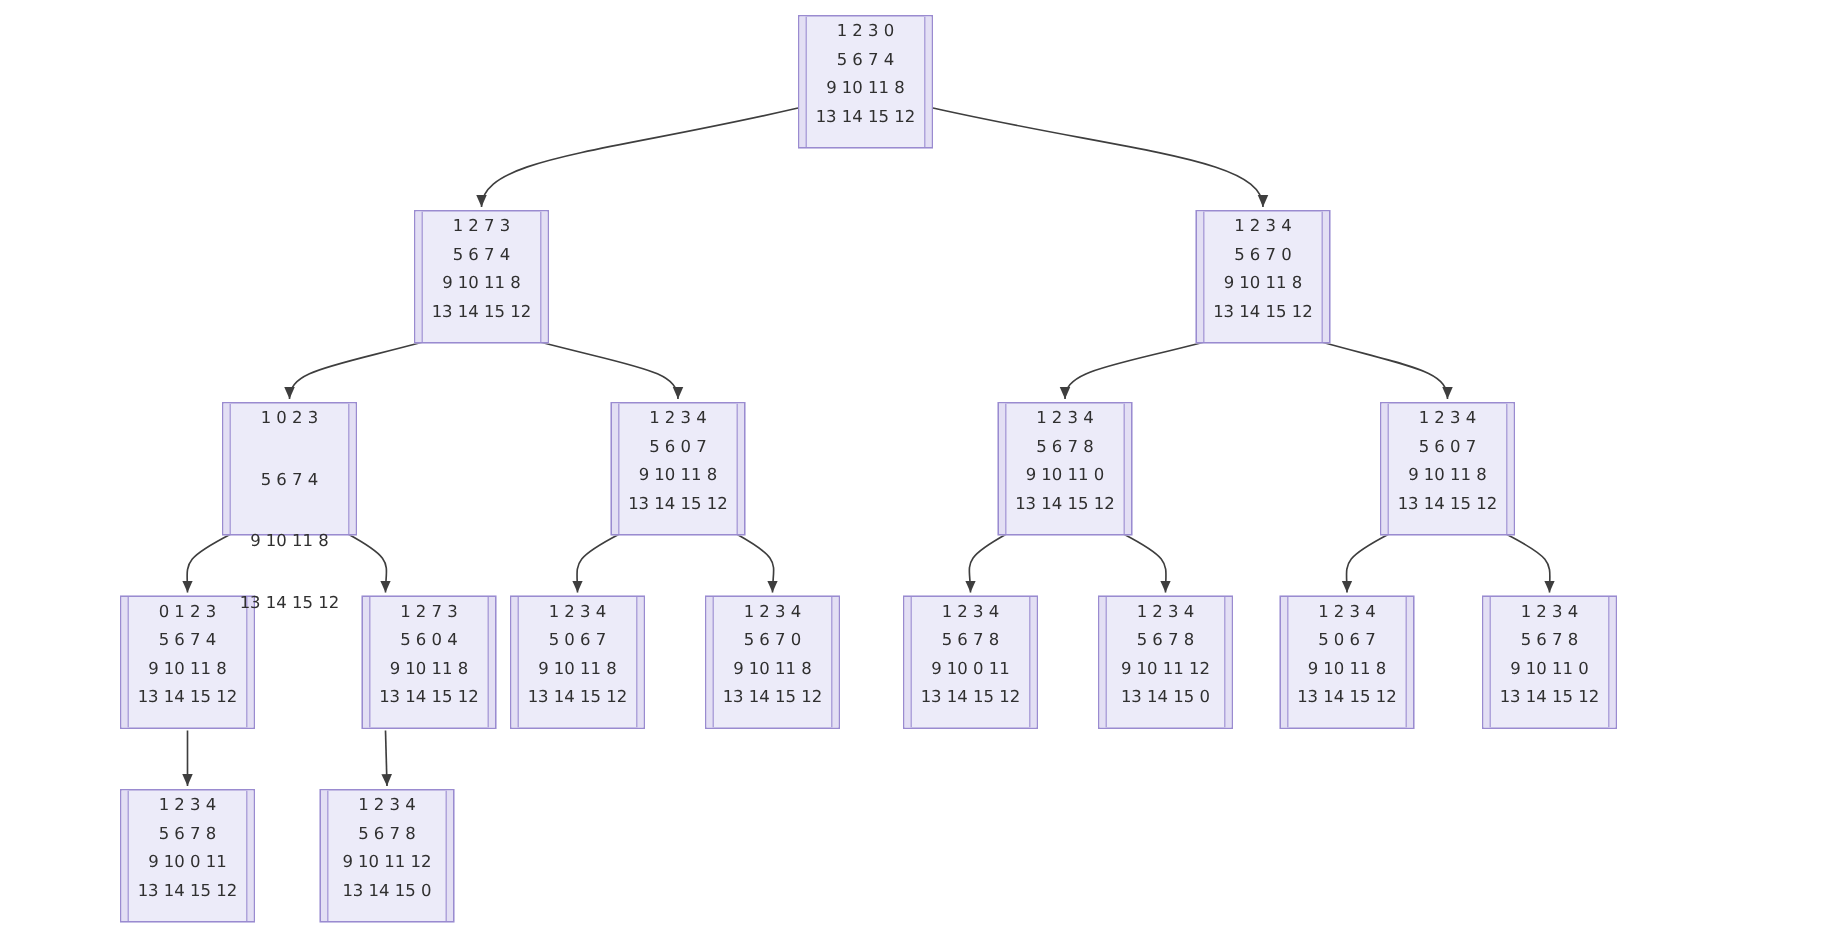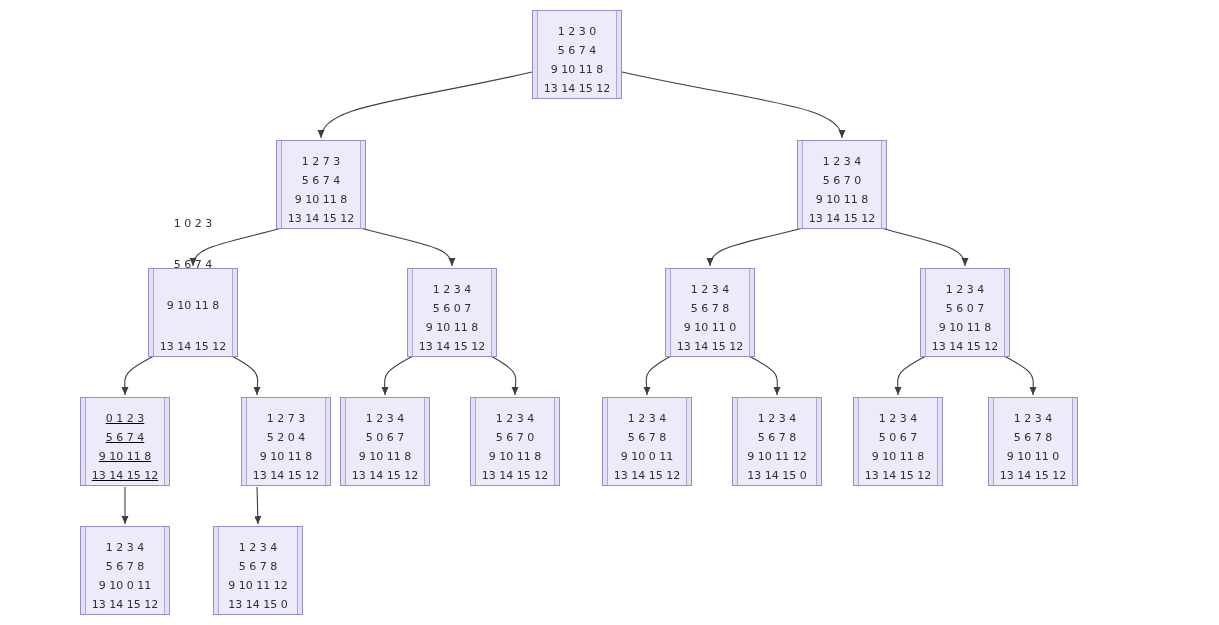--- a/index.html
+++ b/index.html
@@ -24,21 +24,21 @@
   }
   .node {
     position: absolute;
     width: 90px;
     height: 89px;
     box-sizing: border-box;
     background: var(--node-fill, #ECEBF9);
     border: 1.5px solid var(--node-border, #9A8BD0);
     display: flex;
     flex-direction: column;
-    justify-content: flex-end;
+    justify-content: flex-start;
     align-items: center;
   }
   
   .node::before,
   .node::after {
     content: "";
     position: absolute;
     top: 0;
     bottom: 0;
     width: 4px;
@@ -132,29 +132,29 @@
         <div class="node-row">5 6 7 8</div>
         <div class="node-row">9 10 11 0</div>
         <div class="node-row">13 14 15 12</div>
       </div>
       <div class="node" style="left: 920px; top: 268px;">
         <div class="node-row">1 2 3 4</div>
         <div class="node-row">5 6 0 7</div>
         <div class="node-row">9 10 11 8</div>
         <div class="node-row">13 14 15 12</div>
       </div>
-      <div class="node" style="left: 80px; top: 397px; text-decoration: underline;">
+      <div class="node" style="left: 80px; top: 397px;">
         <div class="node-row">0 1 2 3</div>
         <div class="node-row">5 6 7 4</div>
         <div class="node-row">9 10 11 8</div>
         <div class="node-row">13 14 15 12</div>
       </div>
       <div class="node" style="left: 212px; top: 397px; margin-left: 29px;">
         <div class="node-row">1 2 7 3</div>
-        <div class="node-row">5 2 0 4</div>
+        <div class="node-row">5 6 0 4</div>
         <div class="node-row">9 10 11 8</div>
         <div class="node-row">13 14 15 12</div>
       </div>
       <div class="node" style="left: 340px; top: 397px;">
         <div class="node-row">1 2 3 4</div>
         <div class="node-row">5 0 6 7</div>
         <div class="node-row">9 10 11 8</div>
         <div class="node-row">13 14 15 12</div>
       </div>
       <div class="node" style="left: 470px; top: 397px;">

